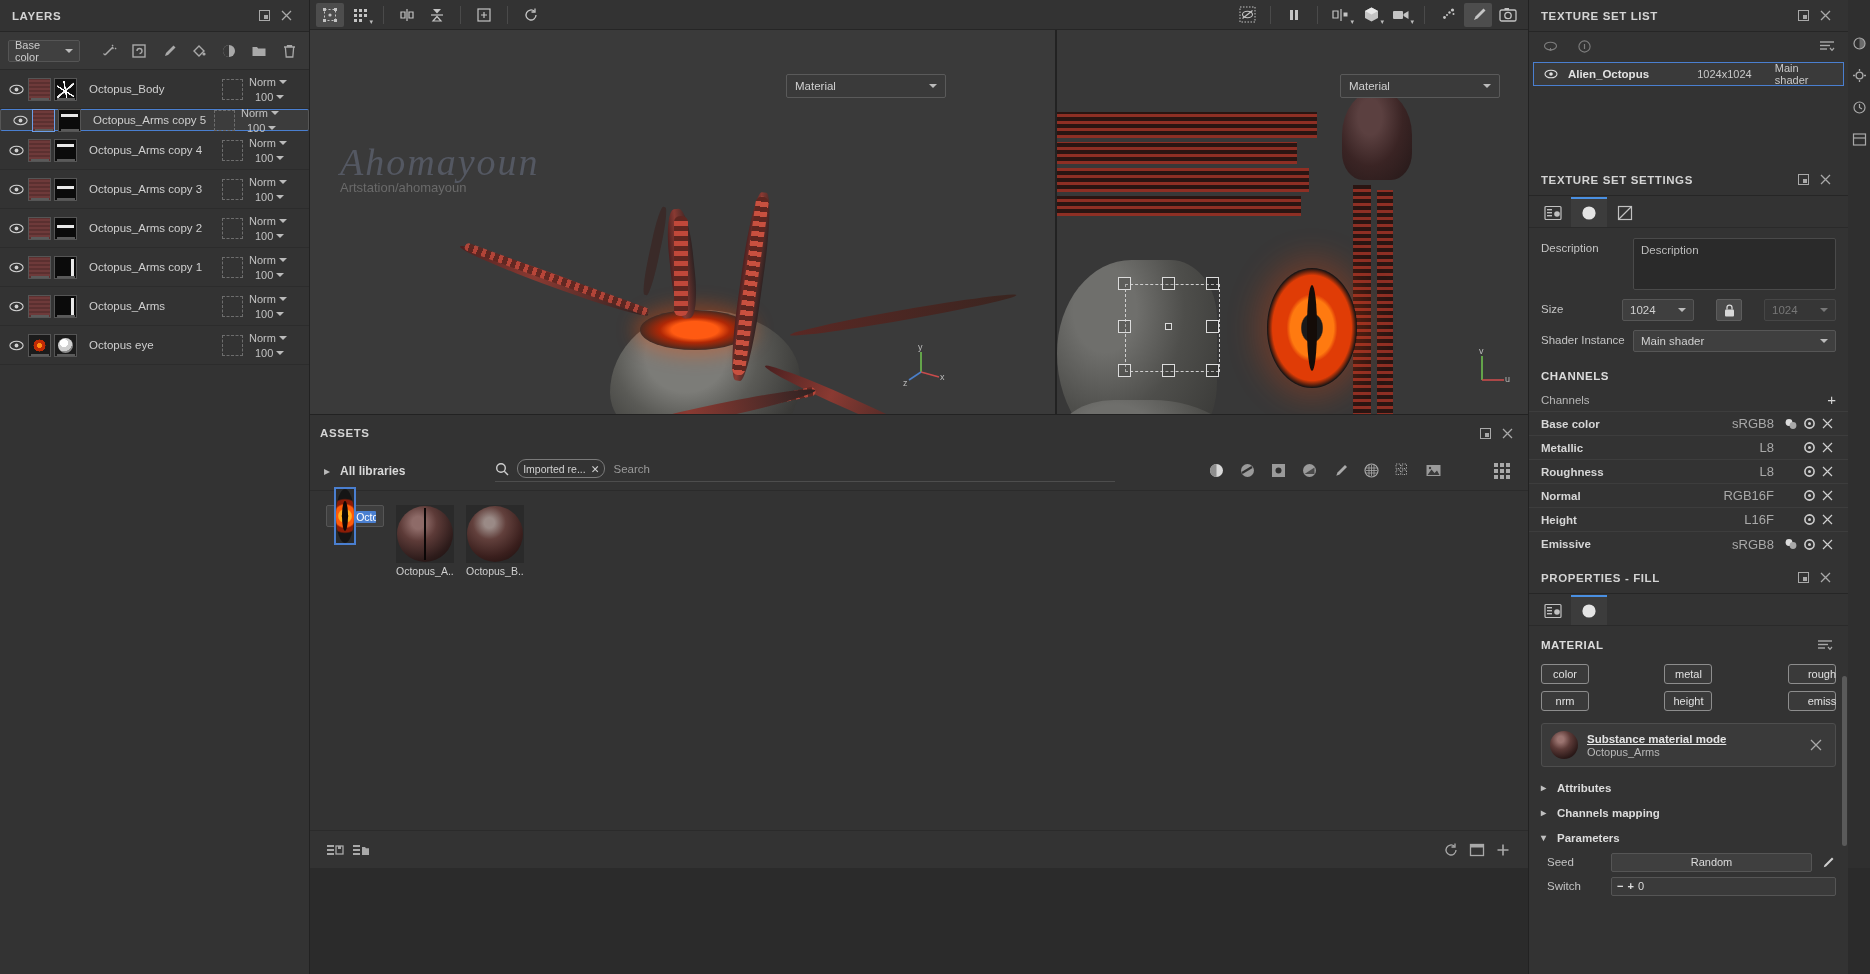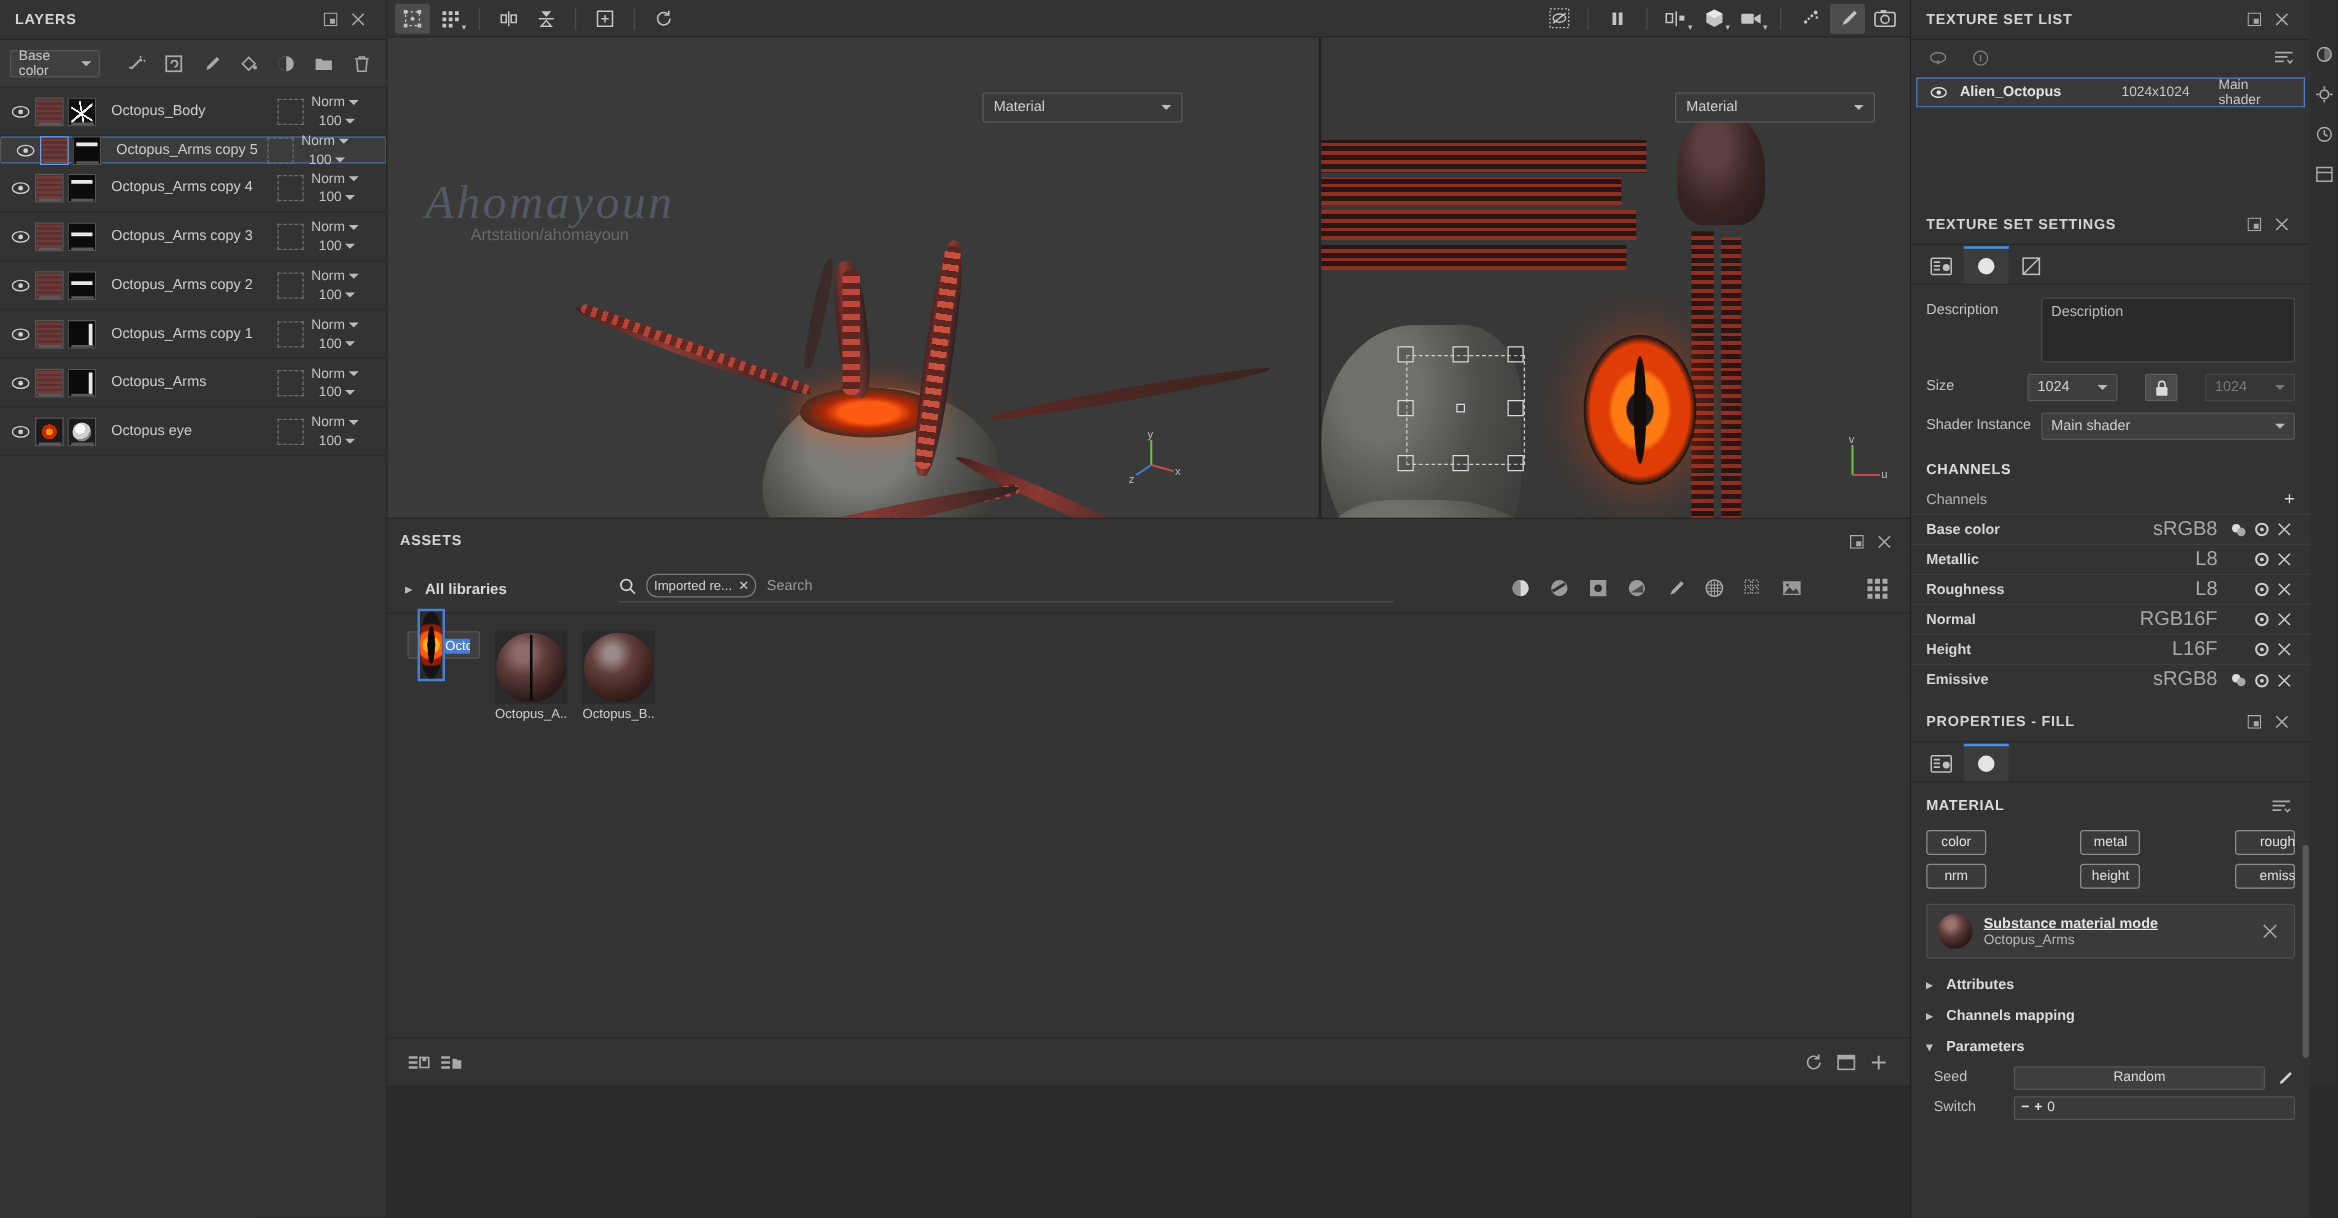--- a/index.html
+++ b/index.html
@@ -85,21 +85,21 @@
   .viewports{flex:1;display:flex;min-height:0;position:relative;}
   .vp{position:relative;overflow:hidden;}
   .vp3d{flex:0 0 745px;background:#3a3a3a;}
   .vp2d{flex:1;background:#383838;border-left:2px solid #222;}
   .mat-dd{
     position:absolute;top:44px;width:160px;height:24px;background:#3a3a3a;
     border:1px solid #5a5a5a;border-radius:2px;display:flex;align-items:center;
     padding:0 8px;font-size:11.5px;color:#d0d0d0;cursor:pointer;z-index:5;
   }
   .mat-dd .cv{flex:1;}
-  .wm{position:absolute;left:30px;top:110px;pointer-events:none;text-align:center;}
+  .wm{position:absolute;left:30px;top:110px;pointer-events:none;}
   .wm .sig{font-family:"Liberation Serif",serif;font-style:italic;font-size:38px;
            color:#5d6270;opacity:.75;letter-spacing:2px;}
   .wm .url{font-size:13px;color:#6a6a6a;margin-top:-4px;}
   .axis{position:absolute;font-size:9px;color:#bbb;}
 
   
   .oct{position:absolute;left:0;top:0;right:0;bottom:0;}
   .body-blob{position:absolute;left:300px;top:280px;width:190px;height:150px;
     background:radial-gradient(ellipse at 40% 30%,#7c7c78 0 25%,#5a5a56 45%,#3a3a38 75%,#2d2d2b 100%);
     border-radius:48% 52% 40% 60%/55% 45% 55% 45%;filter:blur(.3px);}
@@ -196,21 +196,21 @@
   .lockbtn{width:26px;height:22px;background:#4a4a4a;border:1px solid #5d5d5d;border-radius:2px;
            display:flex;align-items:center;justify-content:center;cursor:pointer;}
   .sizerow{display:flex;gap:22px;align-items:center;}
   .sizerow .sel{width:72px;}
 
   .sec-hd{font-size:11.5px;font-weight:bold;letter-spacing:.5px;color:#dcdcdc;
           padding:10px 12px 6px;}
   .chline{height:24px;display:flex;align-items:center;padding:0 12px;border-bottom:1px solid #3d3d3d;}
   .chline .cn{flex:1;font-size:11.5px;font-weight:bold;color:#d6d6d6;}
   .chline.hdr .cn{font-weight:normal;color:#b6b6b6;}
-  .chline .fmt{font-size:16px;color:#a9a9a9;margin-right:8px;}
+  .chline .fmt{font-size:13px;color:#a9a9a9;margin-right:8px;}
   .chline .ic{width:18px;display:flex;align-items:center;justify-content:center;color:#cfcfcf;cursor:pointer;}
   .plus{font-size:15px;color:#d6d6d6;cursor:pointer;line-height:1;}
 
   .matbar{display:flex;align-items:center;padding:8px 12px 4px;}
   .matbar .t{font-size:11.5px;font-weight:bold;letter-spacing:.5px;color:#dcdcdc;flex:1;}
   .chips3{display:grid;grid-template-columns:1fr 1fr 1fr;gap:7px 10px;padding:4px 12px 8px;}
   .mchip{height:20px;border:1px solid #8d8d8d;border-radius:3px;display:flex;align-items:center;
          justify-content:center;font-size:11px;color:#e0e0e0;cursor:pointer;background:#3a3a3a;}
   .mchip.c1{justify-self:start;width:48px;}
   .mchip.c2{justify-self:center;width:48px;}

